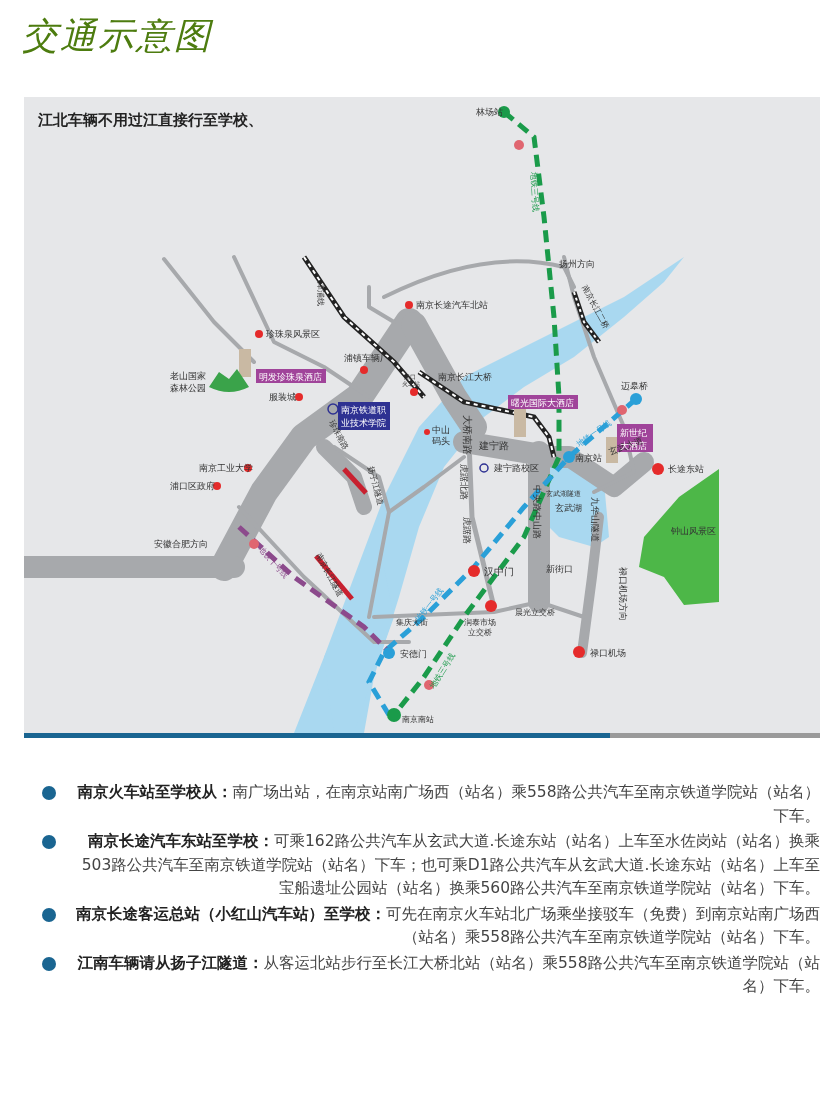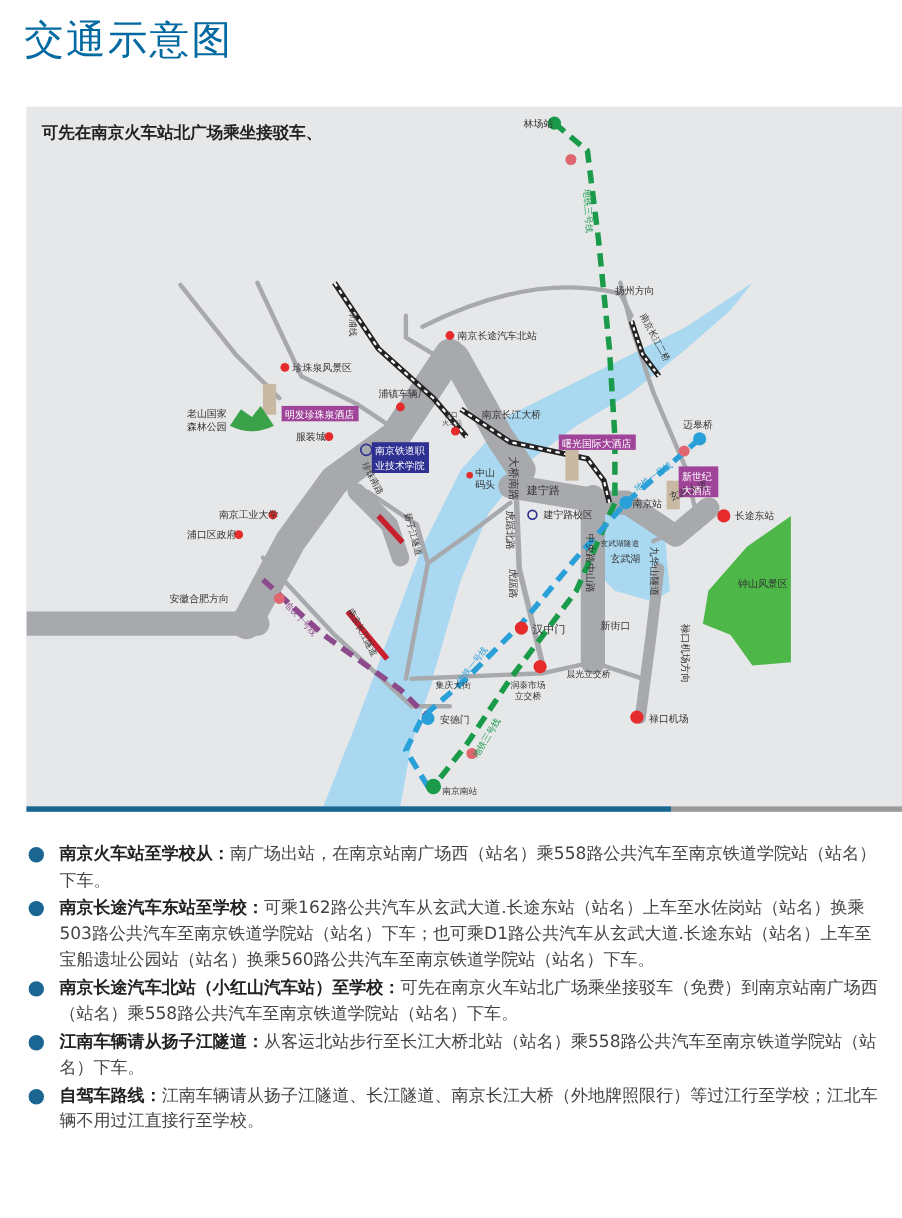--- a/index.html
+++ b/index.html
@@ -1,24 +1,24 @@
 <!DOCTYPE html>
 <html><head>
 <meta charset="utf-8">
 <style>
   html, body { margin:0; padding:0; background:#ffffff; }
   body { width:820px; height:1107px; position:relative; overflow:hidden; font-family:"DejaVu Sans","Liberation Sans",sans-serif; color:#333; }
-  .page-title { position:absolute; left:22px; top:12px; font-size:36px; color:#0369a1; letter-spacing:2px; }
+  .page-title { position:absolute; left:22px; top:12px; font-size:36px; color:#4d7c0f; letter-spacing:2px;font-style:italic; }
   .map-wrap { position:absolute; left:24px; top:97px; width:796px; height:636px; background:#e6e7e9; overflow:hidden; }
   .map-wrap svg { position:absolute; left:0; top:0; }
   .map-note { position:absolute; left:14px; top:12px; font-size:15px; line-height:23px; color:#222; font-weight:bold; }
   .divider { position:absolute; left:24px; top:733px; height:5px; }
   .divider.blue { width:586px; background:#1a6591; }
   .divider.grey { left:610px; width:210px; background:#9a9a9a; }
-  .routes { position:absolute; left:24px; top:765px; width:780px; margin:0; padding:0; list-style:none; }
+  .routes { position:absolute; left:24px; top:765px; width:780px; margin:16px; padding:0; list-style:none;text-align:right; }
   .route { position:relative; padding-left:30px; font-size:15.5px; line-height:23.5px; color:#444; margin-bottom:2px; }
   .route .dot { position:absolute; left:2px; top:5px; width:14px; height:14px; border-radius:50%; background:#1a6591; }
   .route .head { color:#222; font-weight:bold; }
   text { font-family:"DejaVu Sans","Liberation Sans",sans-serif; }
 </style>
 </head>
 <body>
 
 <div class="page-title">交通示意图</div>
 
@@ -166,41 +166,37 @@
     <g font-size="9" fill="#ffffff">
       <text x="235" y="283">明发珍珠泉酒店</text>
       <text x="317" y="316">南京铁道职</text>
       <text x="317" y="329">业技术学院</text>
       <text x="487" y="309">曙光国际大酒店</text>
       <text x="596" y="339">新世纪</text>
       <text x="596" y="352">大酒店</text>
     </g>
   </svg>
   <div class="map-note">
-    <div>可先在南京火车站北广场乘坐接驳车、</div>
+    <div>江北车辆不用过江直接行至学校、</div>
   </div>
 </div>
 
 <div class="divider blue"></div>
 <div class="divider grey"></div>
 
 <ul class="routes">
   <li class="route">
     <span class="dot"></span>
     <span class="head">南京火车站至学校从：</span><span>南广场出站，在南京站南广场西（站名）乘558路公共汽车至南京铁道学院站（站名）下车。</span>
   </li>
   <li class="route">
     <span class="dot"></span>
     <span class="head">南京长途汽车东站至学校：</span><span>可乘162路公共汽车从玄武大道.长途东站（站名）上车至水佐岗站（站名）换乘503路公共汽车至南京铁道学院站（站名）下车；也可乘D1路公共汽车从玄武大道.长途东站（站名）上车至宝船遗址公园站（站名）换乘560路公共汽车至南京铁道学院站（站名）下车。</span>
   </li>
   <li class="route">
     <span class="dot"></span>
-    <span class="head">南京长途汽车北站（小红山汽车站）至学校：</span><span>可先在南京火车站北广场乘坐接驳车（免费）到南京站南广场西（站名）乘558路公共汽车至南京铁道学院站（站名）下车。</span>
+    <span class="head">南京长途客运总站（小红山汽车站）至学校：</span><span>可先在南京火车站北广场乘坐接驳车（免费）到南京站南广场西（站名）乘558路公共汽车至南京铁道学院站（站名）下车。</span>
   </li>
   <li class="route">
     <span class="dot"></span>
     <span class="head">江南车辆请从扬子江隧道：</span><span>从客运北站步行至长江大桥北站（站名）乘558路公共汽车至南京铁道学院站（站名）下车。</span>
   </li>
-  <li class="route">
-    <span class="dot"></span>
-    <span class="head">自驾车路线：</span><span>江南车辆请从扬子江隧道、长江隧道、南京长江大桥（外地牌照限行）等过江行至学校；江北车辆不用过江直接行至学校。</span>
-  </li>
 </ul>
 
 </body></html>

